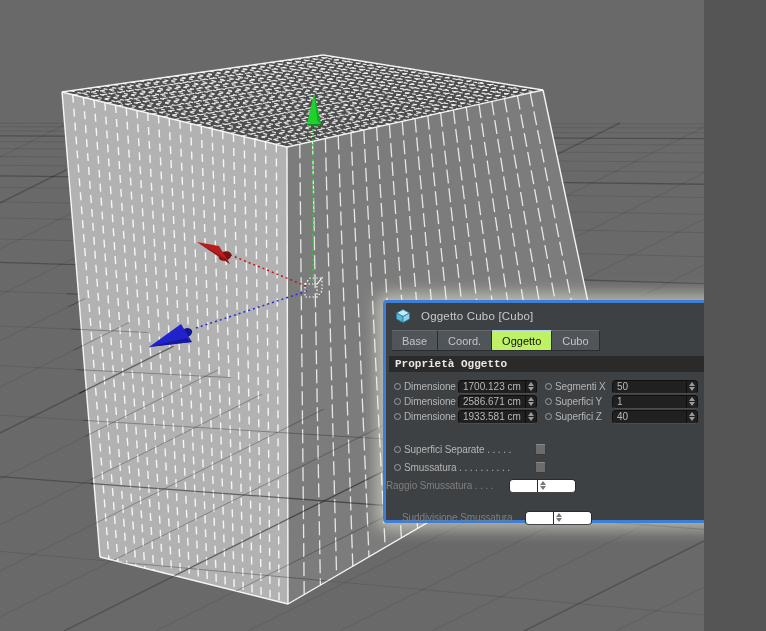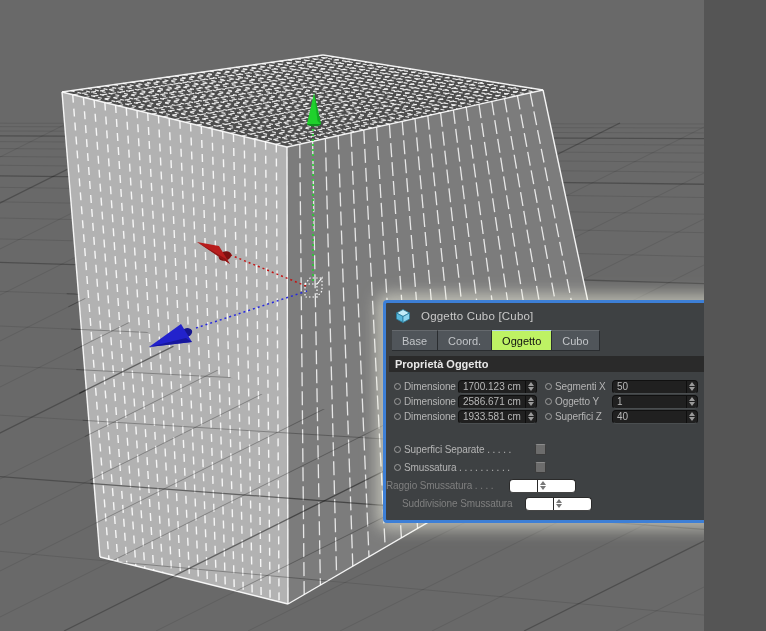--- a/index.html
+++ b/index.html
@@ -14,21 +14,21 @@
          z-index:5;color:#b4b4b4;font-size:10px;}
   .titlebar{display:flex;align-items:center;height:26px;padding-left:9px;}
   .titlebar .title{margin-left:10px;font-size:11.5px;color:#c9c9c9;letter-spacing:.2px;}
   .tabs{display:flex;margin:1px 0 0 6px;height:21px;}
   .tab{display:flex;align-items:center;padding:0 10px;background:#50555a;
        color:#c2c5c8;font-size:11px;border-right:1px solid #2a2d30;
        border-top:1px solid #65696d;border-bottom:1px solid #2a2d30;cursor:default;}
   .tab.active{background:#bef264;color:#101010;border-top:1px solid #b5d2f0;}
   .section{position:absolute;left:3px;right:3px;top:53px;height:16px;
            background:#2a2a2a;color:#e8e8e8;font-weight:bold;font-size:11px;
-           line-height:16px;padding-left:6px;}
+           line-height:16px;padding-left:6px;font-family:Liberation Mono, monospace;}
   .prow{position:absolute;left:0;height:15px;display:flex;align-items:center;}
   .dot{width:5px;height:5px;border:1px solid #9c9c9c;border-radius:50%;
        margin:0 3px 0 8px;flex:none;}
   .plabel{color:#b4b4b4;font-size:10px;letter-spacing:-.1px;white-space:nowrap;
           overflow:hidden;flex:none;}
   .field{display:flex;align-items:center;height:14px;background:#202020;
          border:1px solid #101010;border-bottom-color:#4a4e50;border-radius:4px;
          box-sizing:border-box;flex:none;overflow:hidden;}
   .field .val{padding-left:4px;color:#b8b8b8;font-size:10px;white-space:nowrap;
               overflow:hidden;flex:1;}
@@ -360,21 +360,21 @@
       <span class="dot"></span>
       <span class="plabel lw54">Dimensione . Y</span>
       <span class="field w79">
         <span class="val">2586.671 cm</span>
         <span class="stepper">
             <span class="up"></span>
             <span class="down"></span>
           </span>
       </span>
       <span class="dot" style="margin-left:8px"></span>
-      <span class="plabel lw57">Oggetto Y</span>
+      <span class="plabel lw57">Superfici Y</span>
       <span class="field w86">
         <span class="val">1</span>
         <span class="stepper">
             <span class="up"></span>
             <span class="down"></span>
           </span>
       </span>
     </div>
     <div class="prow" style="top:106px">
       <span class="dot"></span>
@@ -411,21 +411,21 @@
     <div class="prow disabled" style="top:175px">
       <span class="plabel lw123" style="">Raggio Smussatura . . . .</span>
       <span class="field w67">
         <span class="val">40 cm</span>
         <span class="stepper">
             <span class="up"></span>
             <span class="down"></span>
           </span>
       </span>
     </div>
-    <div class="prow disabled" style="top:193px">
+    <div class="prow disabled" style="top:207px">
       <span class="plabel lw123" style="margin-left:16px">Suddivisione Smussatura</span>
       <span class="field w67">
         <span class="val">5</span>
         <span class="stepper">
             <span class="up"></span>
             <span class="down"></span>
           </span>
       </span>
     </div>
   </div>

